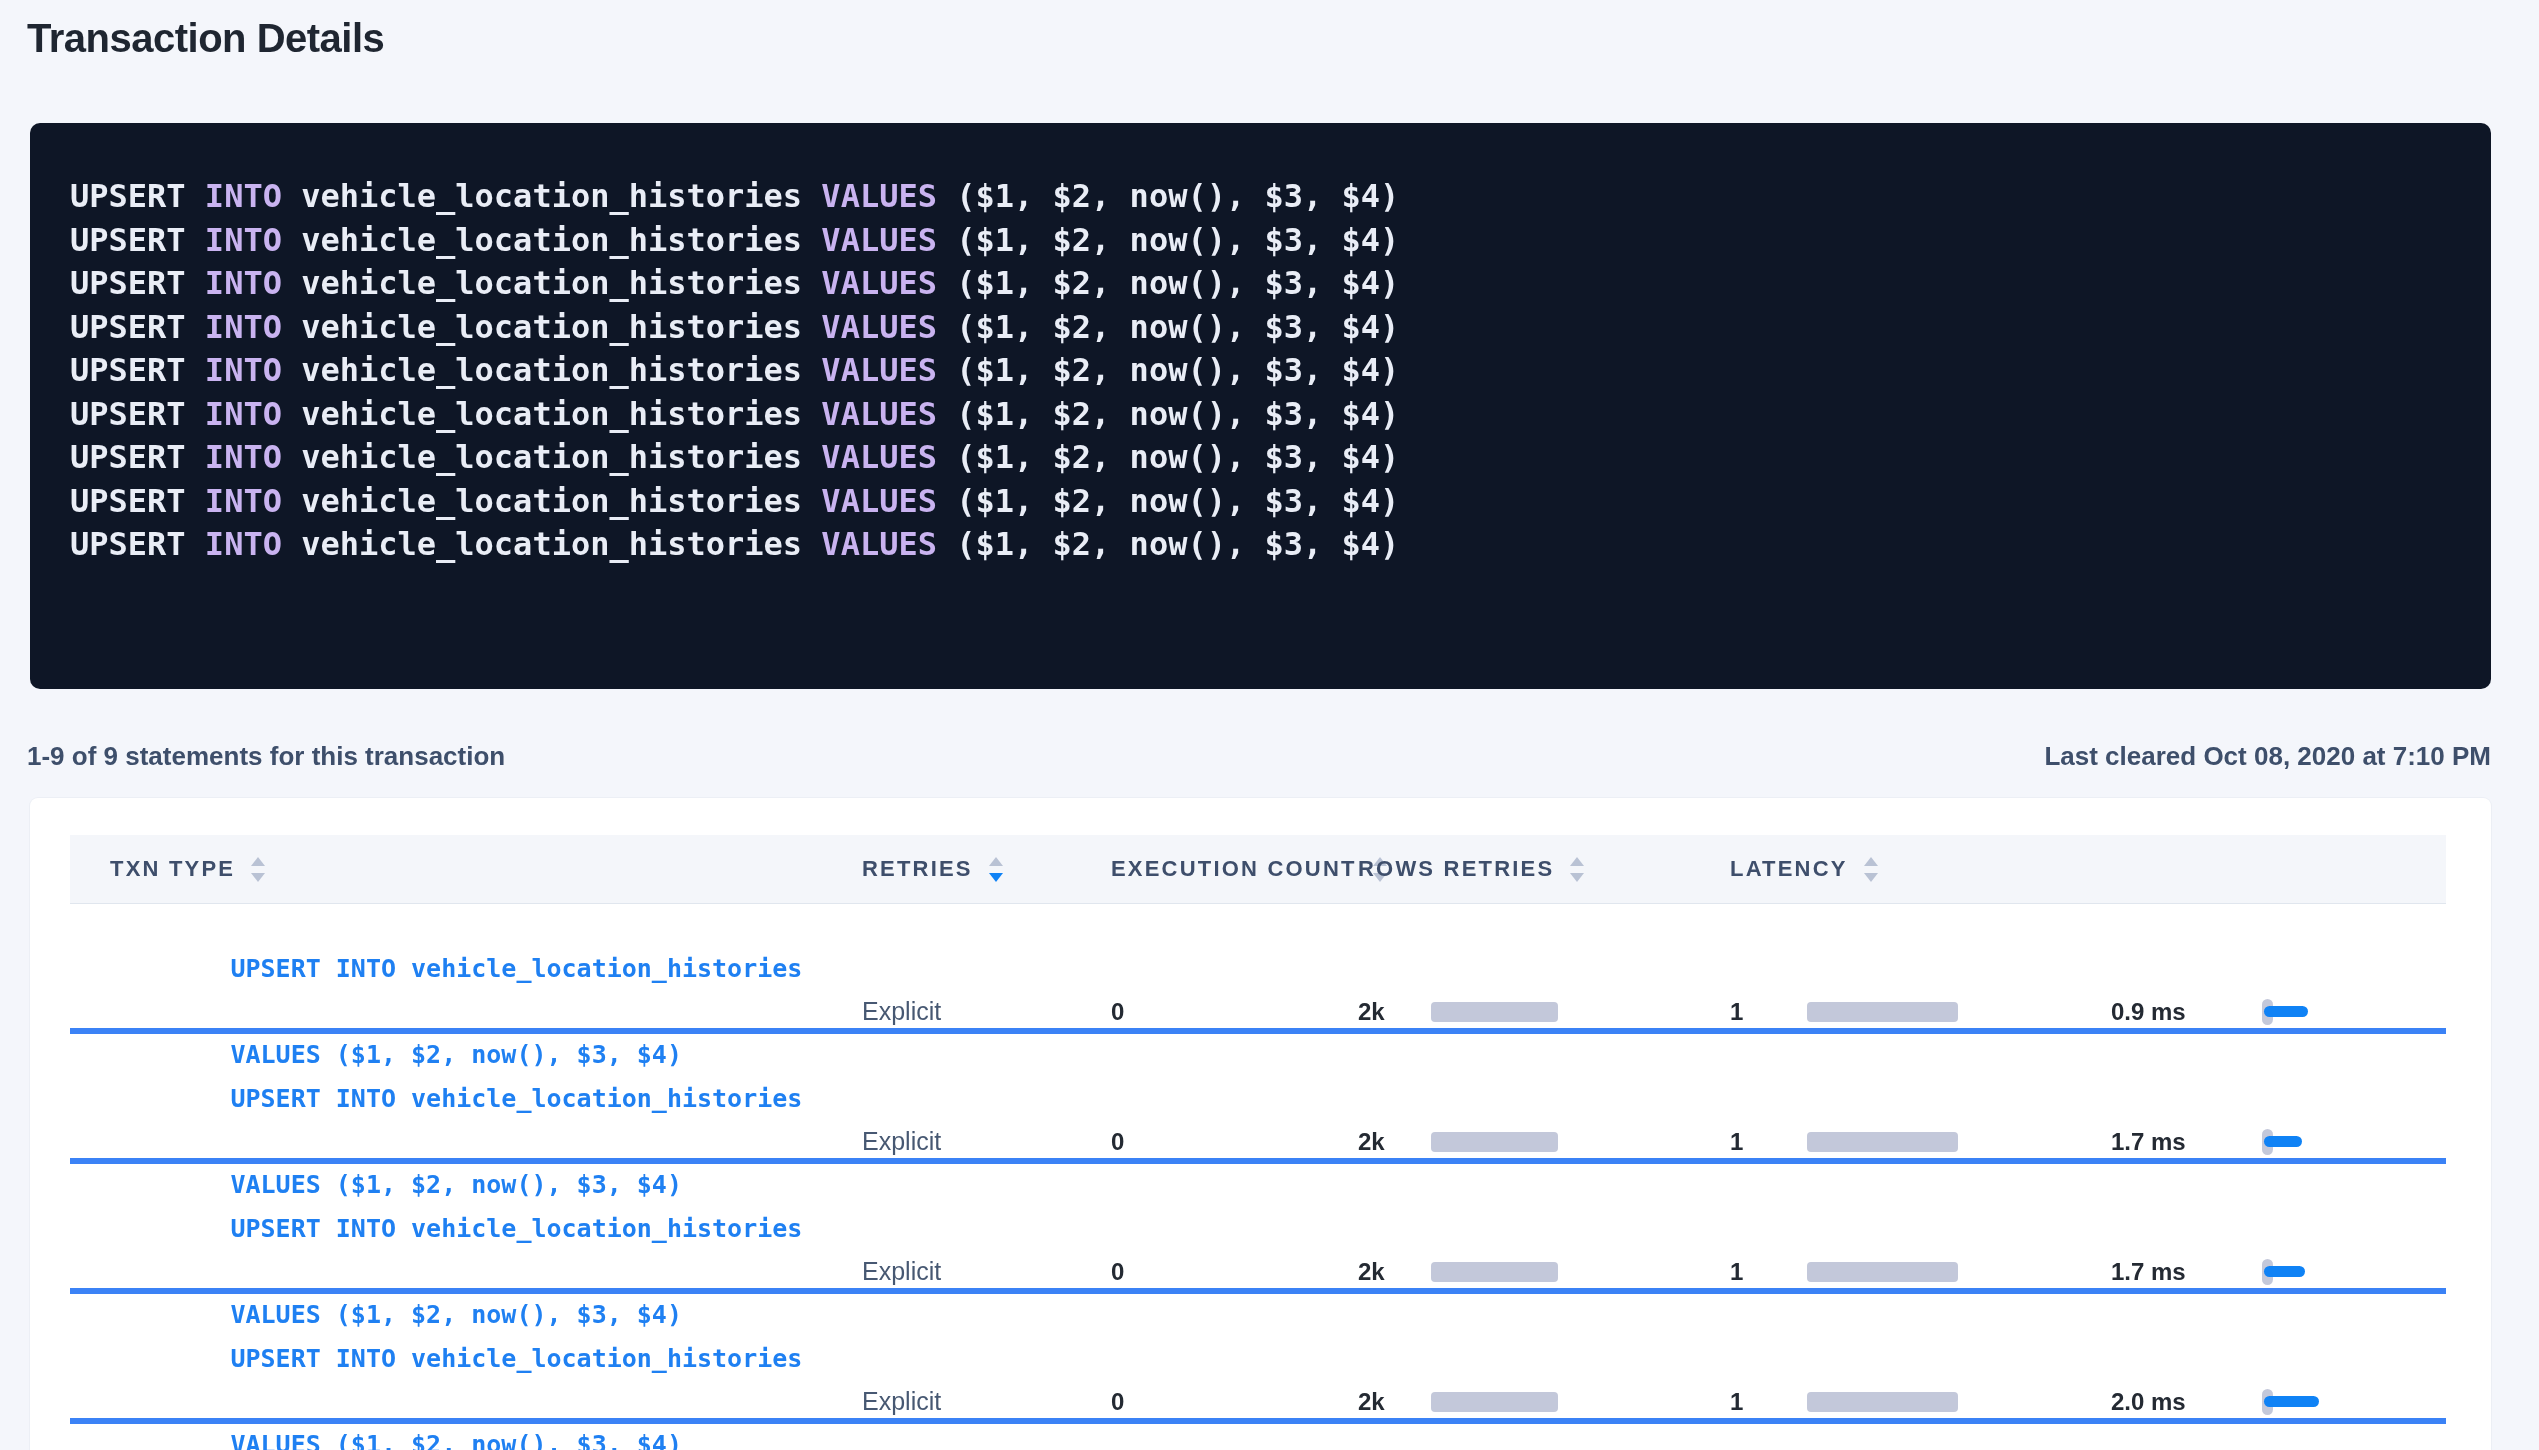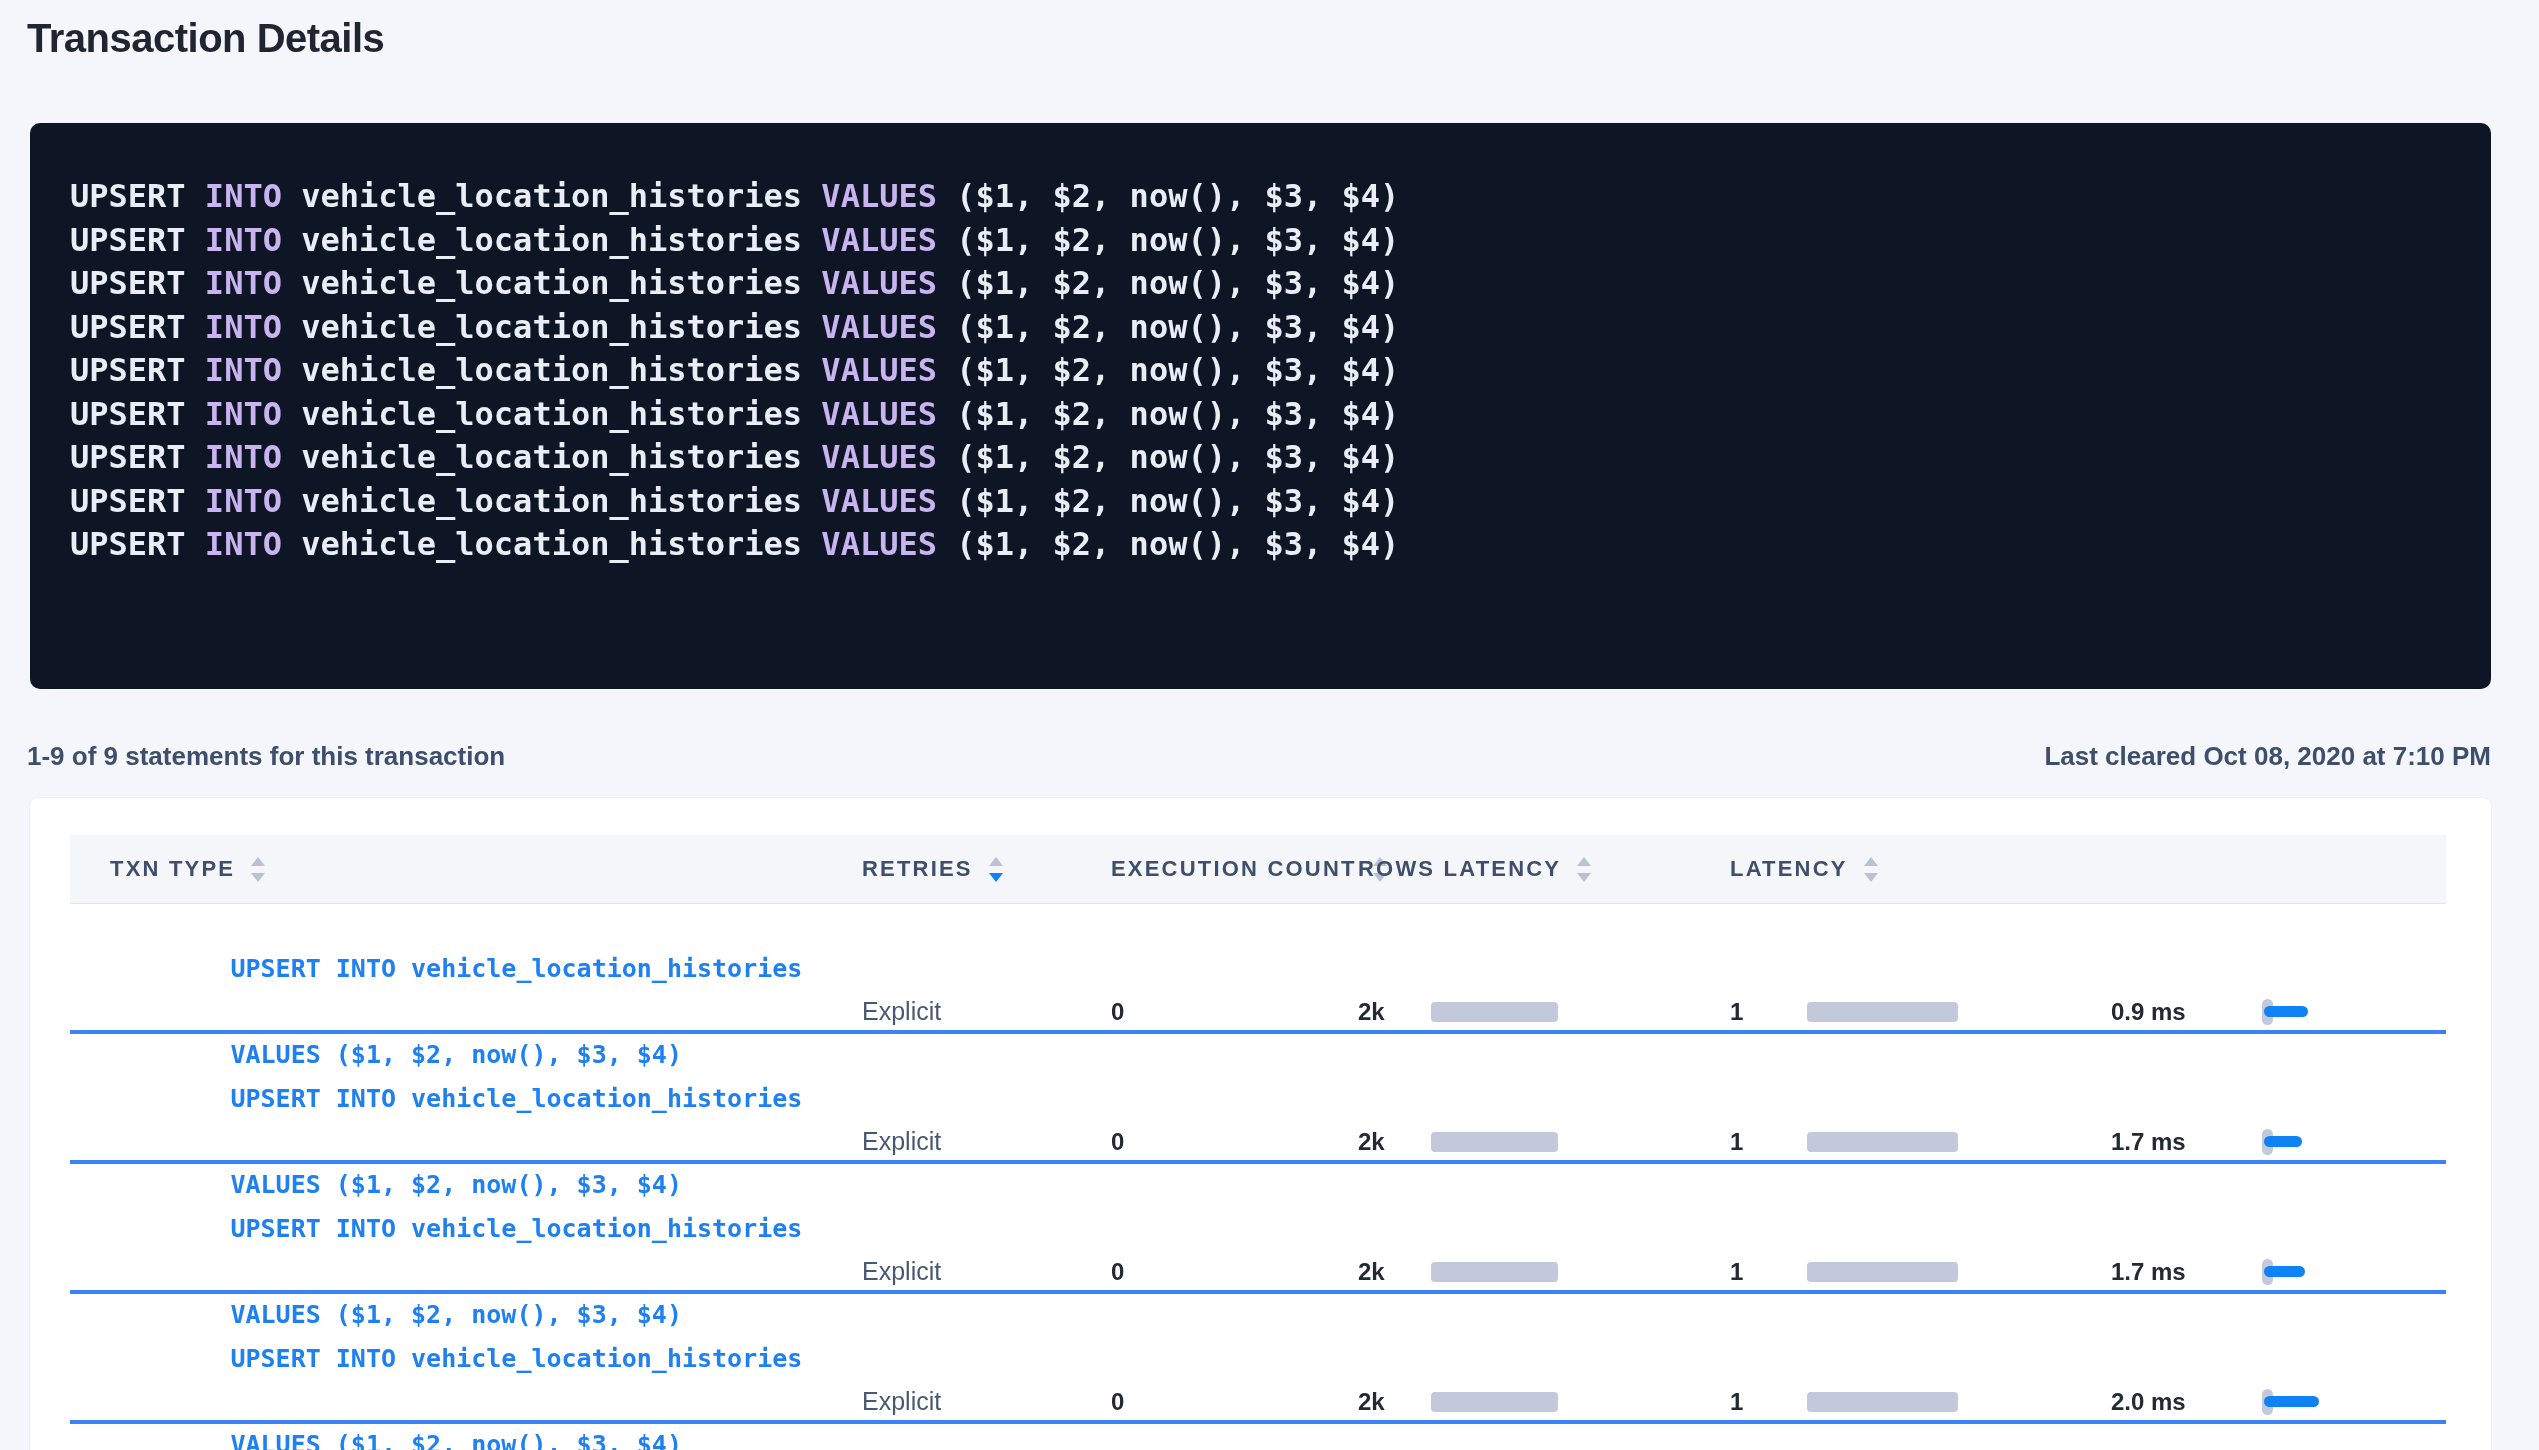--- a/index.html
+++ b/index.html
@@ -87,21 +87,21 @@
     margin-left: 16px;
   }
   .arr { width: 0; height: 0; border-left: 7px solid transparent; border-right: 7px solid transparent; }
   .arr-up   { border-bottom: 9px solid #b9c2d4; }
   .arr-down { border-top:    9px solid #b9c2d4; }
   .arr-down.active { border-top-color:    #0f82f5; }
 
   .trow {
     height: 130px;
     align-items: center;
-    border-bottom: 4px solid #3b82f6;
+    border-bottom: 6px solid #3b82f6;
   }
   .td { padding-left: 40px; display: flex; align-items: center; }
 
   .stmt-link {
     font-family: "DejaVu Sans Mono", "Liberation Mono", monospace;
     font-weight: 700;
     font-size: 25px;
     line-height: 43px;
     color: #1f80f2;
     text-decoration: none;
@@ -183,21 +183,21 @@
 
   <div class="th">
     <span class="th-label">EXECUTION COUNT</span>
     <span class="sorter">
       <span class="arr arr-up"></span>
       <span class="arr arr-down"></span>
     </span>
   </div>
 
   <div class="th">
-    <span class="th-label">ROWS LATENCY</span>
+    <span class="th-label">ROWS RETRIES</span>
     <span class="sorter">
       <span class="arr arr-up"></span>
       <span class="arr arr-down"></span>
     </span>
   </div>
 
   <div class="th">
     <span class="th-label">LATENCY</span>
     <span class="sorter">
       <span class="arr arr-up"></span>

